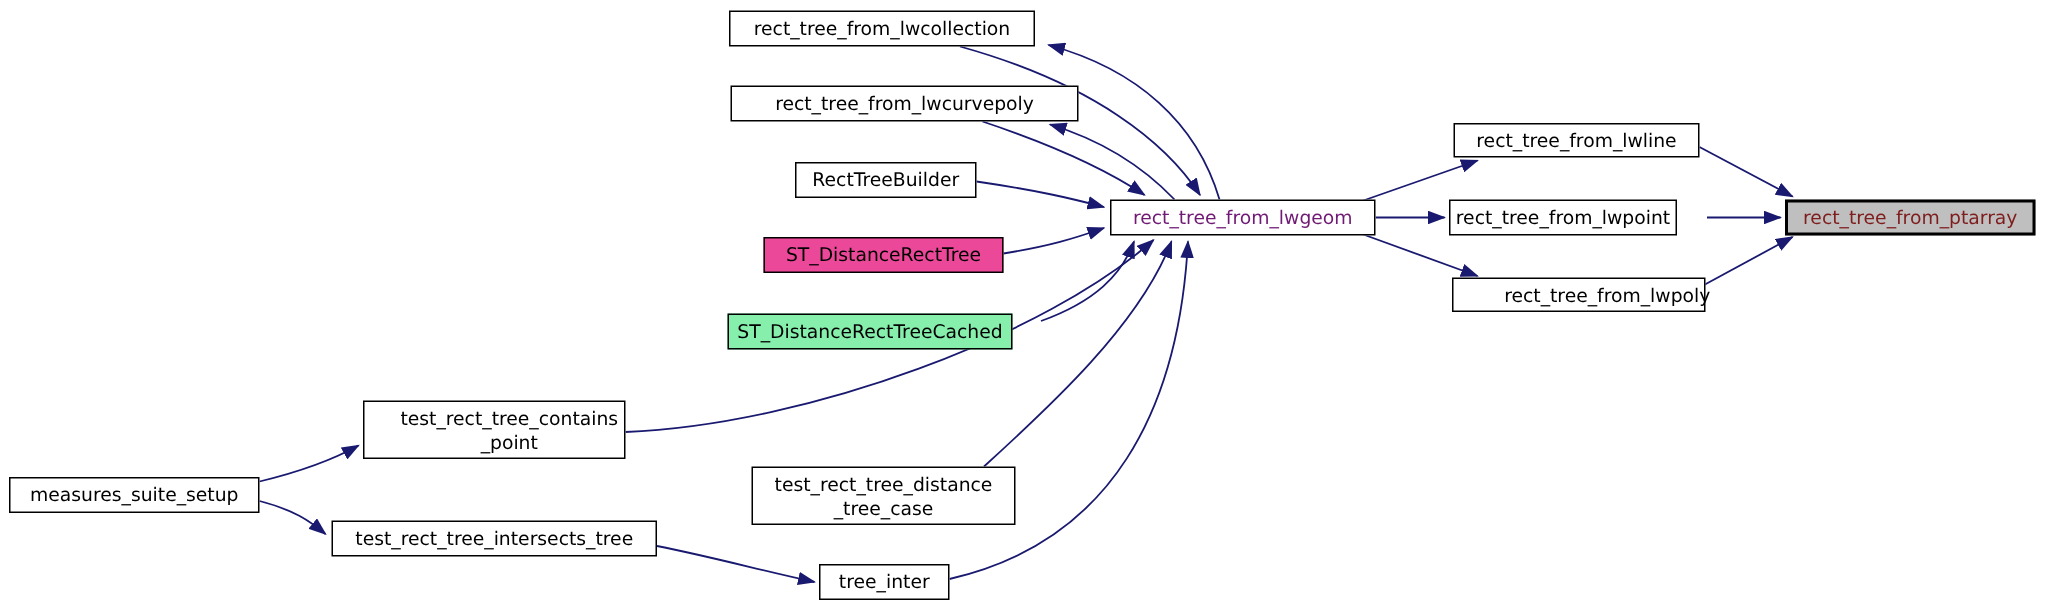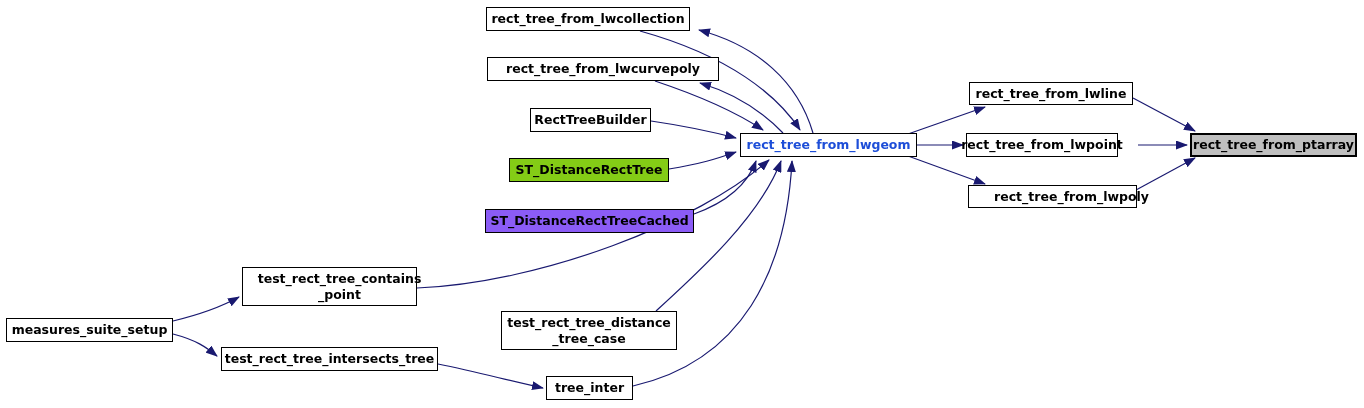--- a/index.html
+++ b/index.html
@@ -2,21 +2,20 @@
 <html><head>
 <meta charset="utf-8">
 <style>
   html,body{margin:0;padding:0;background:#ffffff;}
   .stage{
     position:relative;
     width:1364px;height:408px;
     background:#ffffff;
     overflow:hidden;
     font-family:"DejaVu Sans","Liberation Sans",sans-serif;
-    font-weight:bold;
   }
   .edge-layer{position:absolute;left:0;top:0;width:1364px;height:408px;}
   .edge-layer path.edge{fill:none;stroke-width:1.2px;}
   .node{
     position:absolute;
     box-sizing:border-box;
     border:1px solid #000000;
     display:flex;flex-direction:column;
     align-items:center;justify-content:center;
     font-size:12.5px;line-height:1.25;
@@ -62,39 +61,39 @@
   <div>
       <div class="node" style="left: 486px; top: 7px; width: 204px; height: 24px; background: rgb(255, 255, 255); border-color: rgb(0, 0, 0); color: rgb(0, 0, 0);">
         <span>rect_tree_from_lwcollection</span>
       </div>
       <div class="node" style="left: 487px; top: 57px; width: 232px; height: 24px; background: rgb(255, 255, 255); border-color: rgb(0, 0, 0); color: rgb(0, 0, 0);">
         <span>rect_tree_from_lwcurvepoly</span>
       </div>
       <div class="node" style="left: 530px; top: 108px; width: 121px; height: 24px; background: rgb(255, 255, 255); border-color: rgb(0, 0, 0); color: rgb(0, 0, 0);">
         <span>RectTreeBuilder</span>
       </div>
-      <div class="node" style="left: 509px; top: 158px; width: 160px; height: 24px; background: #84cc16; border-color: rgb(0, 0, 0); color: rgb(0, 0, 0);">
+      <div class="node" style="left: 509px; top: 158px; width: 160px; height: 24px; background: #ec4899; border-color: rgb(0, 0, 0); color: rgb(0, 0, 0);">
         <span>ST_DistanceRectTree</span>
       </div>
-      <div class="node" style="left: 485px; top: 209px; width: 209px; height: 24px; background: #8b5cf6; border-color: rgb(0, 0, 0); color: rgb(0, 0, 0);">
+      <div class="node" style="left: 485px; top: 209px; width: 190px; height: 24px; background: #86efac; border-color: rgb(0, 0, 0); color: rgb(0, 0, 0);">
         <span>ST_DistanceRectTreeCached</span>
       </div>
-      <div class="node" style="left: 740px; top: 133px; width: 177px; height: 24px; background: rgb(255, 255, 255); border-color: rgb(0, 0, 0); color: #1d4ed8;">
+      <div class="node" style="left: 740px; top: 133px; width: 177px; height: 24px; background: rgb(255, 255, 255); border-color: rgb(0, 0, 0); color: #701a75;">
         <span>rect_tree_from_lwgeom</span>
       </div>
       <div class="node" style="left: 969px; top: 82px; width: 164px; height: 23px; background: rgb(255, 255, 255); border-color: rgb(0, 0, 0); color: rgb(0, 0, 0);">
         <span>rect_tree_from_lwline</span>
       </div>
       <div class="node" style="left: 966px; top: 133px; width: 152px; height: 24px; background: rgb(255, 255, 255); border-color: rgb(0, 0, 0); color: rgb(0, 0, 0);">
         <span>rect_tree_from_lwpoint</span>
       </div>
       <div class="node" style="left: 968px; top: 185px; width: 169px; height: 23px; background: rgb(255, 255, 255); border-color: rgb(0, 0, 0); color: rgb(0, 0, 0); padding-left: 38px;">
         <span>rect_tree_from_lwpoly</span>
       </div>
-      <div class="node highlight" style="left: 1190px; top: 133px; width: 167px; height: 24px; background: rgb(191, 191, 191); border-color: rgb(0, 0, 0); color: #000000;">
+      <div class="node highlight" style="left: 1190px; top: 133px; width: 167px; height: 24px; background: rgb(191, 191, 191); border-color: rgb(0, 0, 0); color: #7f1d1d;">
         <span>rect_tree_from_ptarray</span>
       </div>
       <div class="node" style="left: 242px; top: 267px; width: 175px; height: 39px; background: rgb(255, 255, 255); border-color: rgb(0, 0, 0); color: rgb(0, 0, 0); padding-left: 20px;">
         <span>test_rect_tree_contains</span>
         <span>_point</span>
       </div>
       <div class="node" style="left: 6px; top: 318px; width: 167px; height: 24px; background: rgb(255, 255, 255); border-color: rgb(0, 0, 0); color: rgb(0, 0, 0);">
         <span>measures_suite_setup</span>
       </div>
       <div class="node" style="left: 221px; top: 347px; width: 217px; height: 24px; background: rgb(255, 255, 255); border-color: rgb(0, 0, 0); color: rgb(0, 0, 0);">

